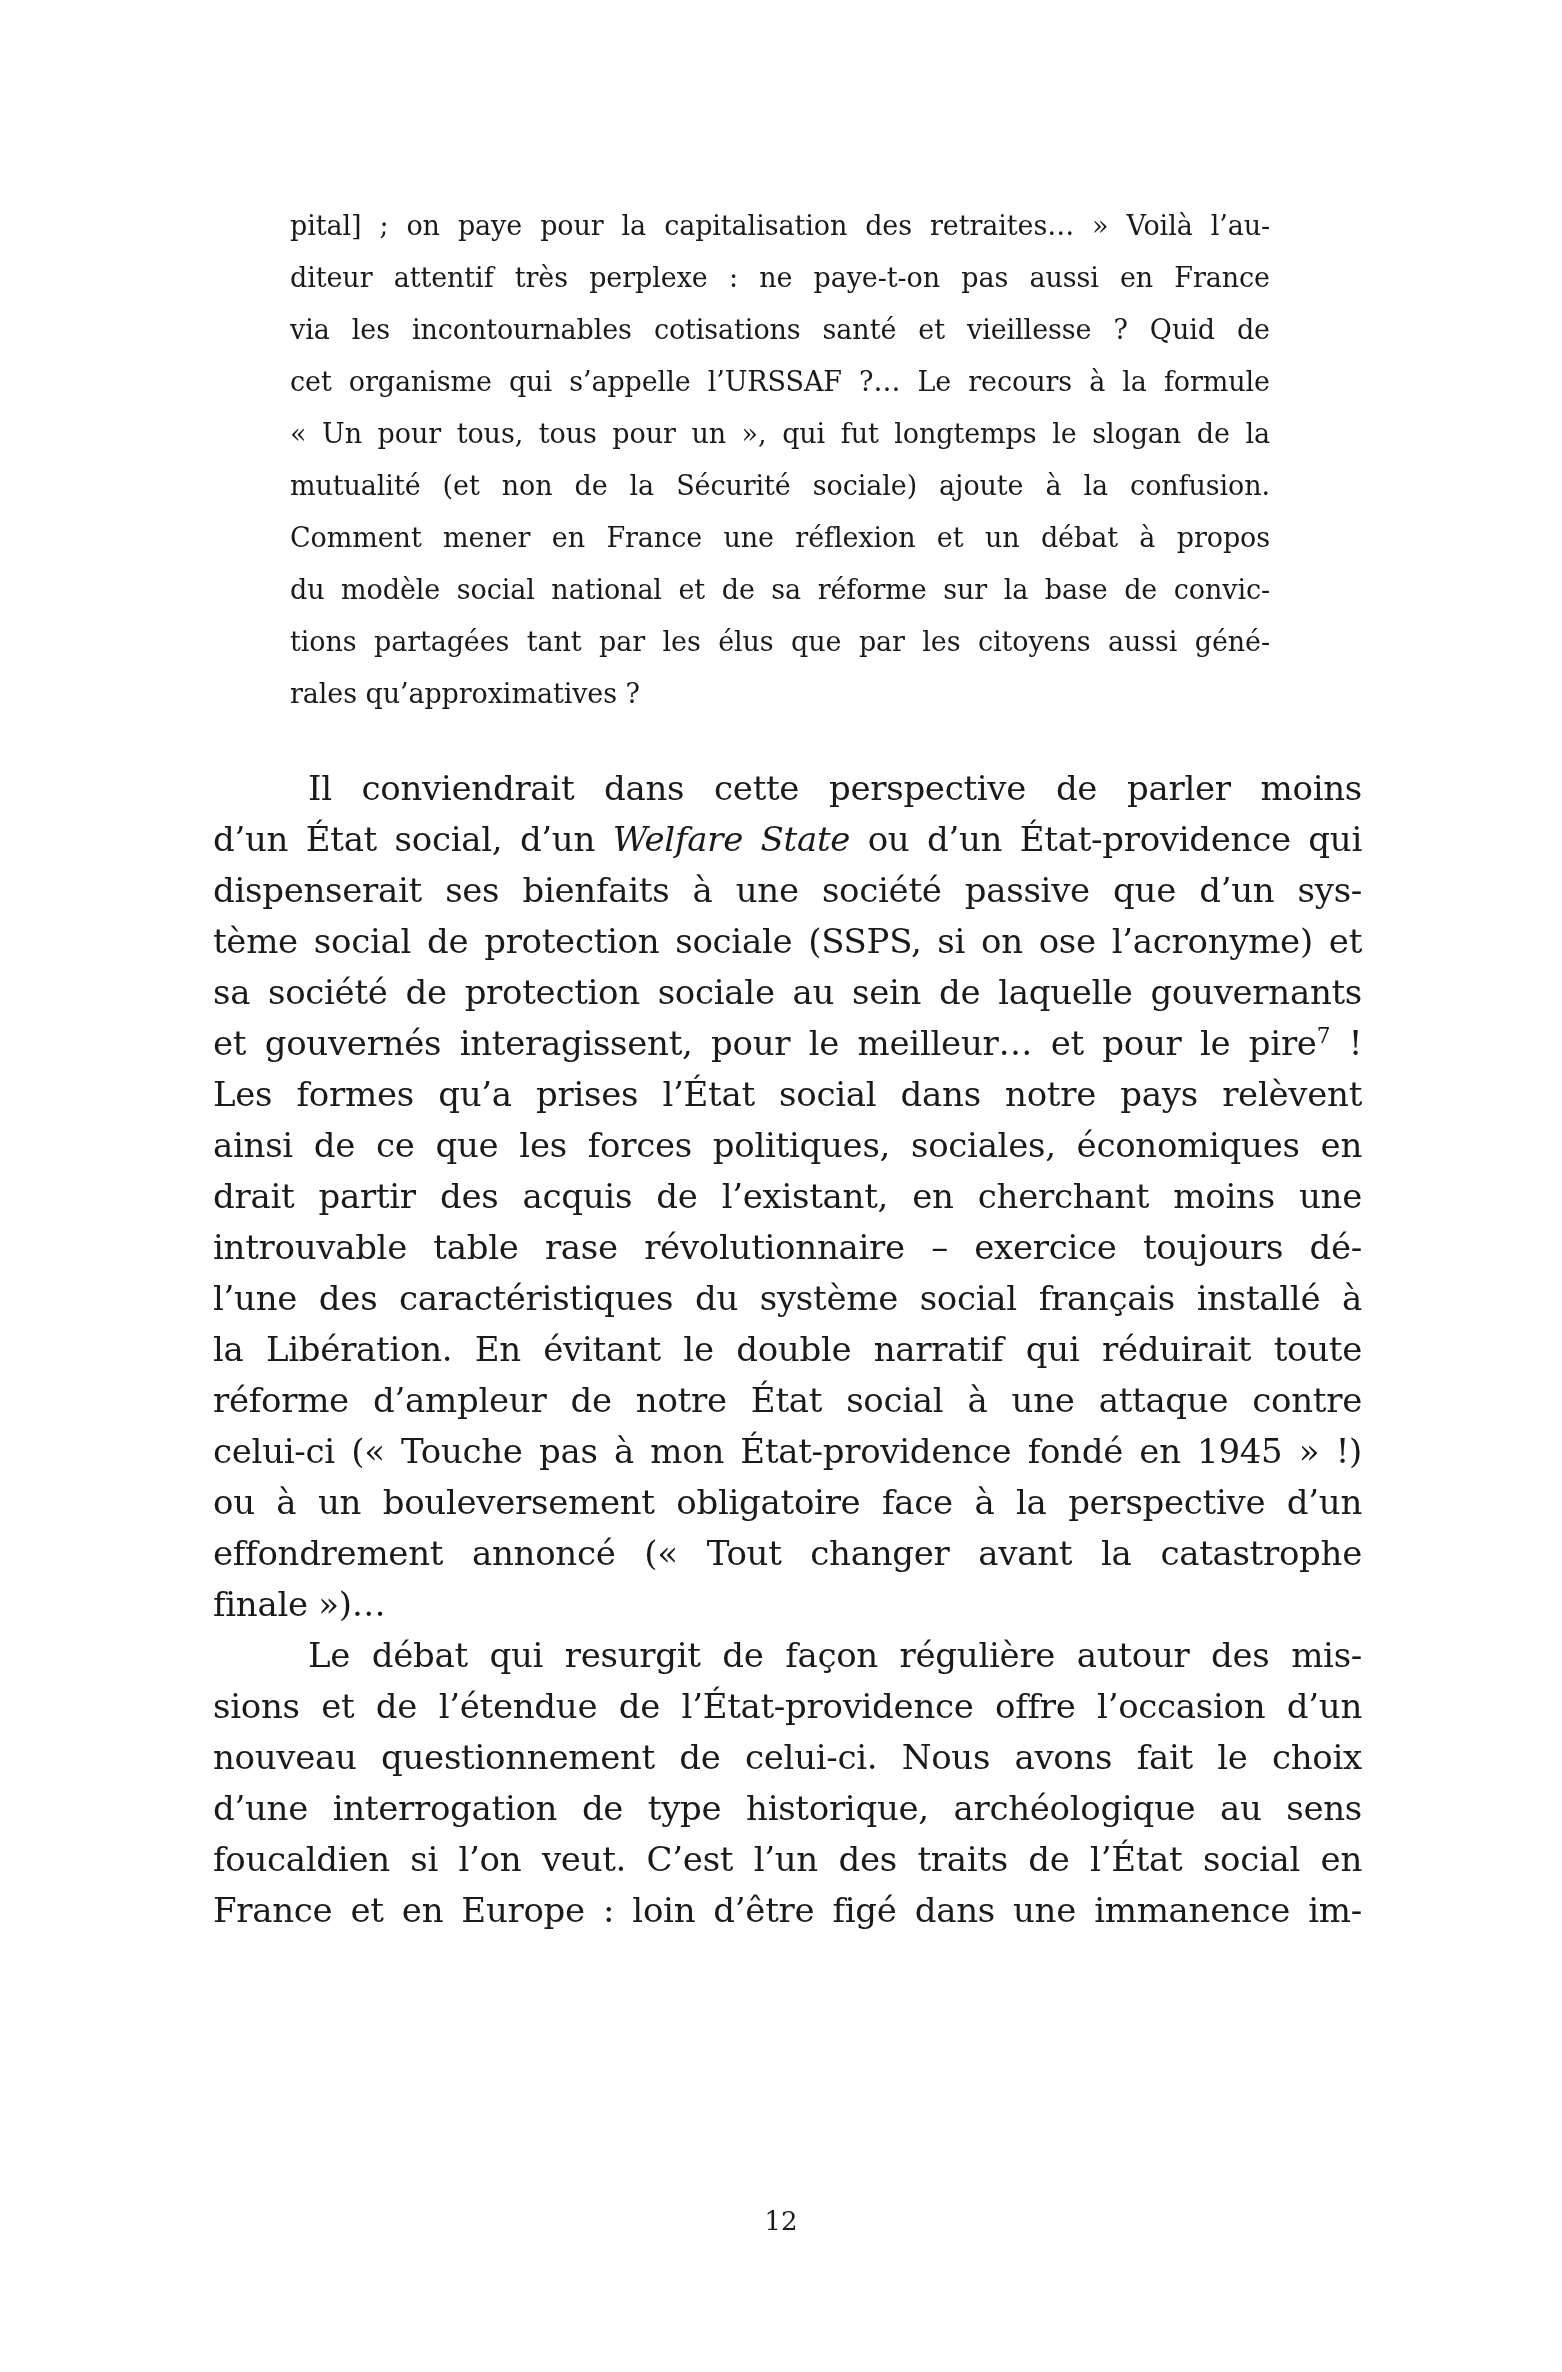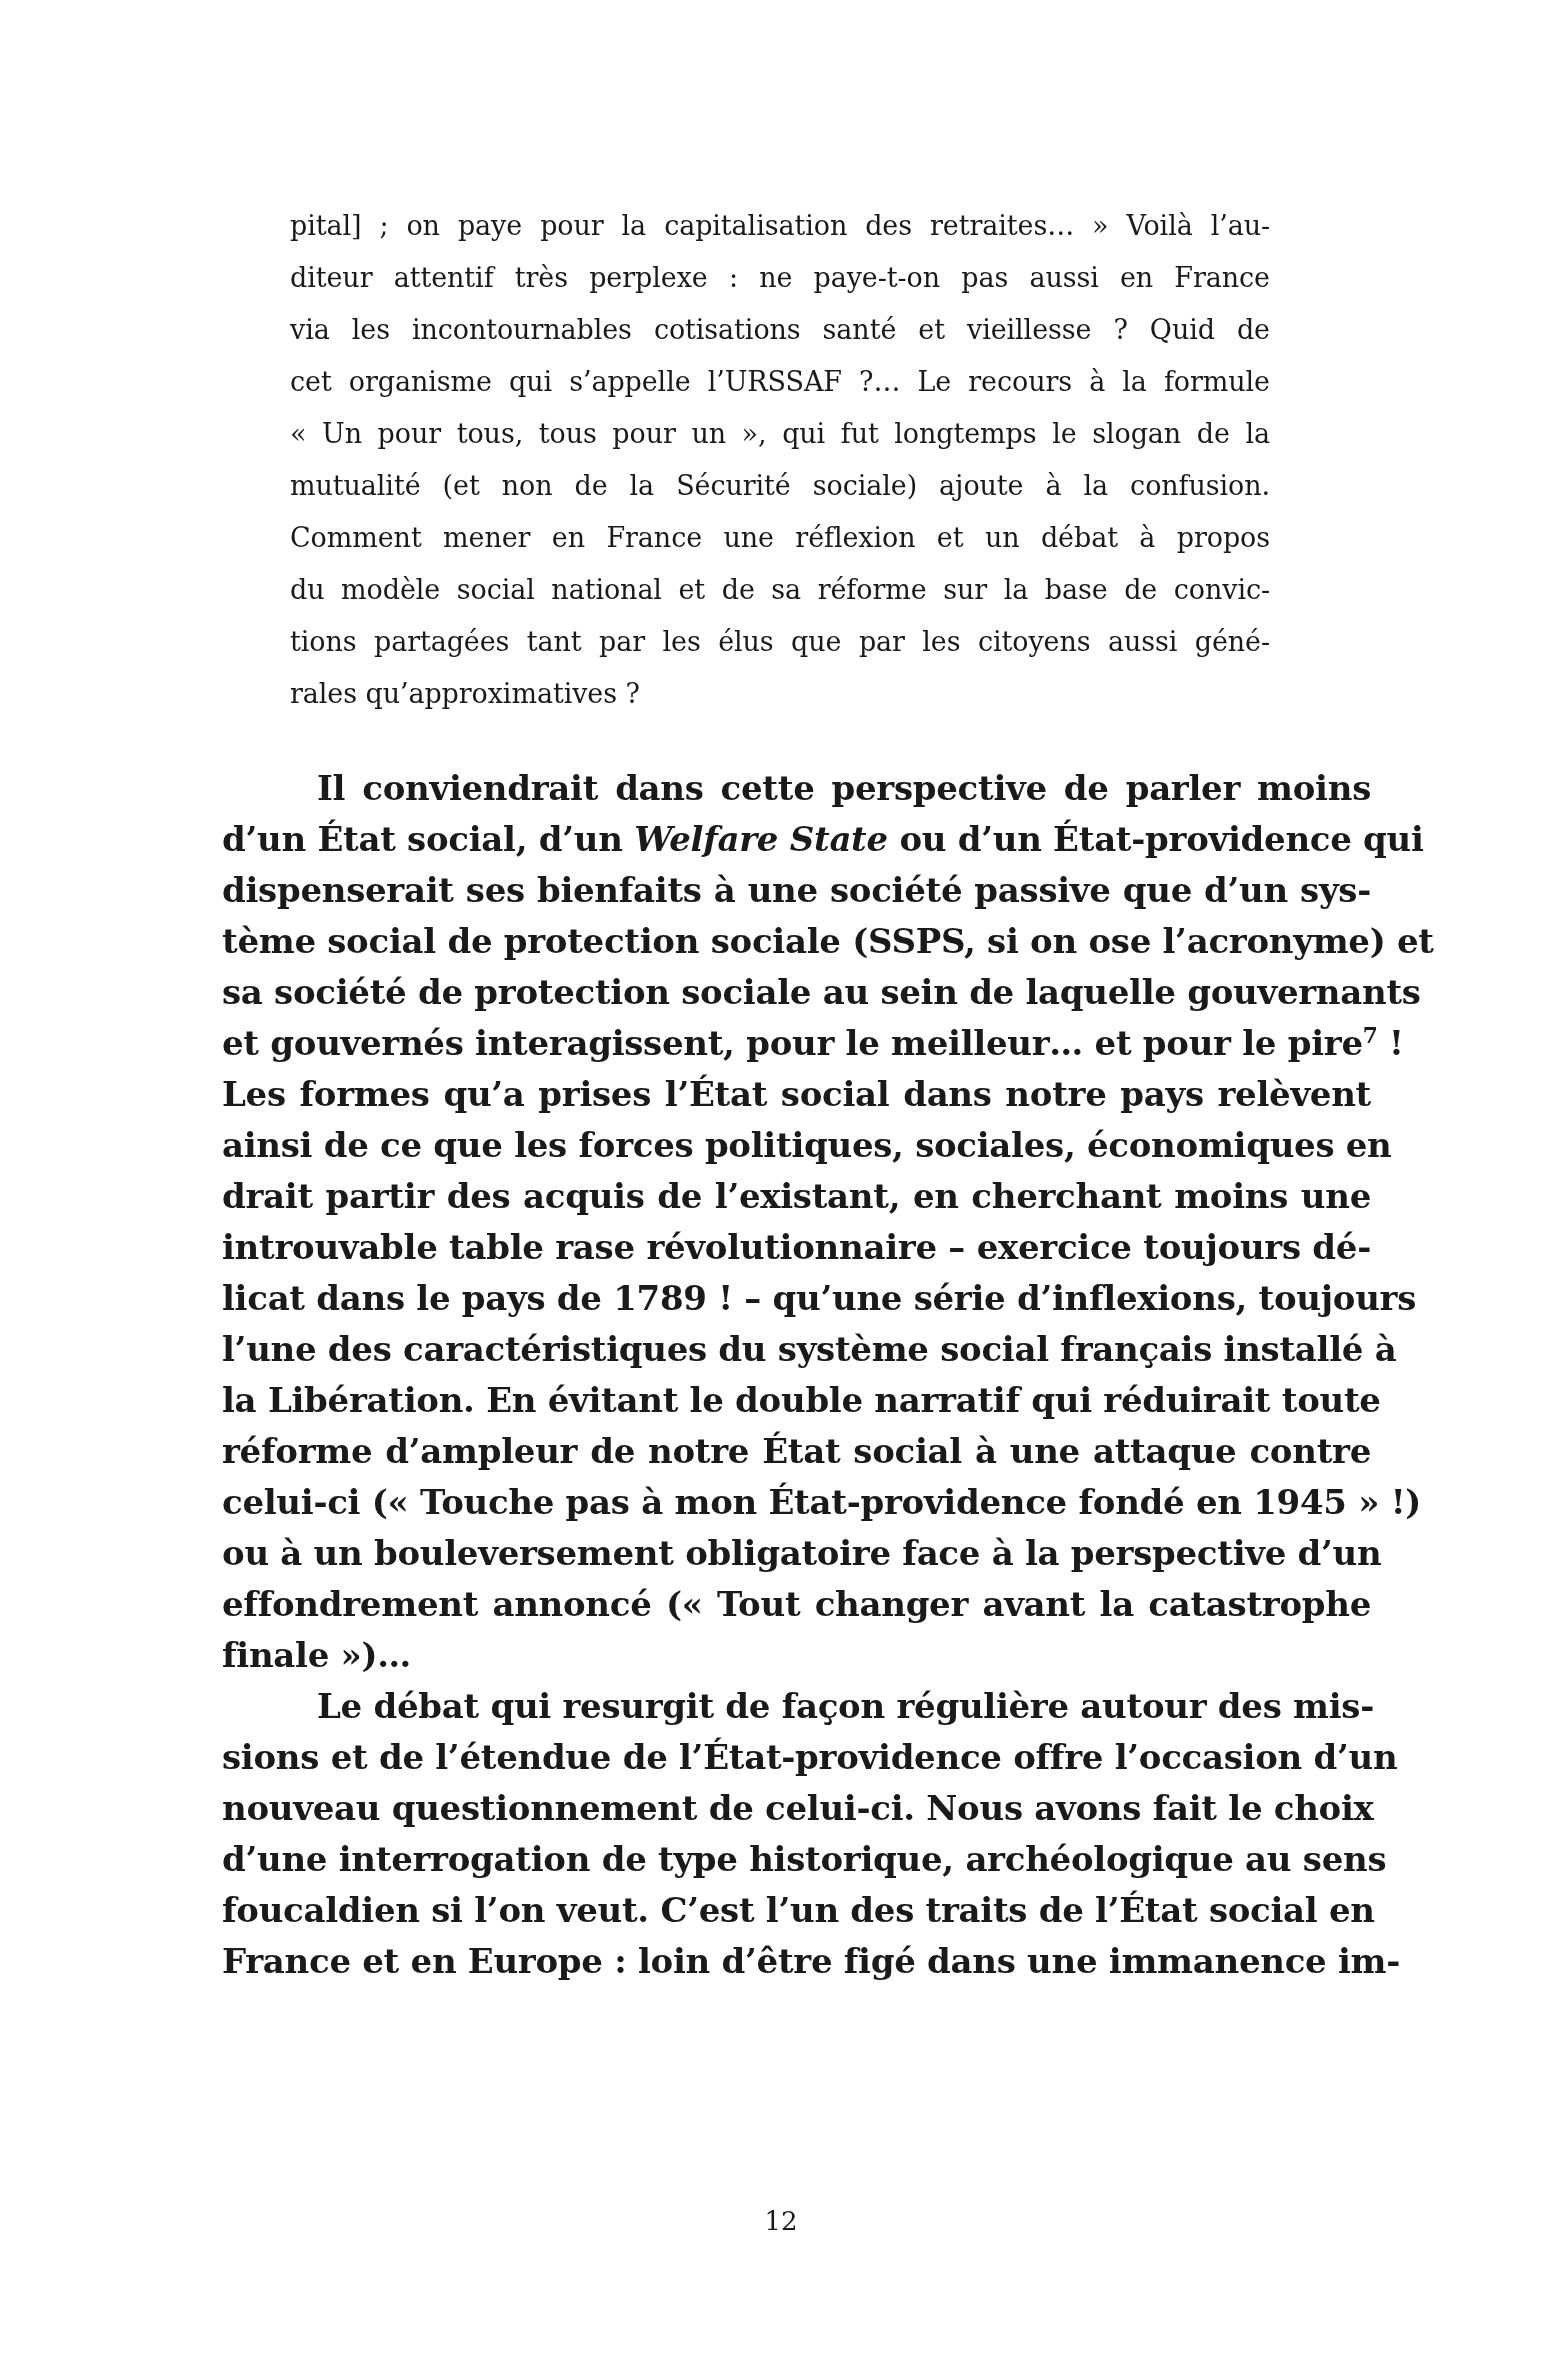--- a/index.html
+++ b/index.html
@@ -34,24 +34,23 @@
       font-size: 27px;
       white-space: nowrap;
       letter-spacing: -0.1px;
     }
     .quote-line.justify {
       text-align: justify;
       text-align-last: justify;
     }
     .body-block {
       position: absolute;
-      left: 222px;
+      left: 213px;
       top: 763px;
       width: 1149px;
-      font-weight: bold;
     }
     .body-line {
       display: block;
       height: 51px;
       line-height: 51px;
       font-size: 34px;
       white-space: nowrap;
       letter-spacing: -0.3px;
     }
     .body-line.justify {
@@ -100,21 +99,20 @@
       <span class="body-line justify indent">Il conviendrait dans cette perspective de parler moins</span>
       <span class="body-line justify"><span>d’un État social, d’un </span><span class="italic">Welfare State</span><span> ou d’un État-providence qui</span></span>
       <span class="body-line justify">dispenserait ses bienfaits à une société passive que d’un sys-</span>
       <span class="body-line justify">tème social de protection sociale (SSPS, si on ose l’acronyme) et</span>
       <span class="body-line justify">sa société de protection sociale au sein de laquelle gouvernants</span>
       <span class="body-line justify"><span>et gouvernés interagissent, pour le meilleur… et pour le pire</span><sup class="note">7</sup><span> !</span></span>
       <span class="body-line justify">Les formes qu’a prises l’État social dans notre pays relèvent</span>
       <span class="body-line justify">ainsi de ce que les forces politiques, sociales, économiques en</span>
       <span class="body-line justify">drait partir des acquis de l’existant, en cherchant moins une</span>
       <span class="body-line justify">introuvable table rase révolutionnaire – exercice toujours dé-</span>
-      <span class="body-line justify">licat dans le pays de 1789 ! – qu’une série d’inflexions, toujours</span>
       <span class="body-line justify">l’une des caractéristiques du système social français installé à</span>
       <span class="body-line justify">la Libération. En évitant le double narratif qui réduirait toute</span>
       <span class="body-line justify">réforme d’ampleur de notre État social à une attaque contre</span>
       <span class="body-line justify">celui-ci (« Touche pas à mon État-providence fondé en 1945 » !)</span>
       <span class="body-line justify">ou à un bouleversement obligatoire face à la perspective d’un</span>
       <span class="body-line justify">effondrement annoncé (« Tout changer avant la catastrophe</span>
       <span class="body-line">finale »)…</span>
     </div>
     <div>
       <span class="body-line justify indent">Le débat qui resurgit de façon régulière autour des mis-</span>

